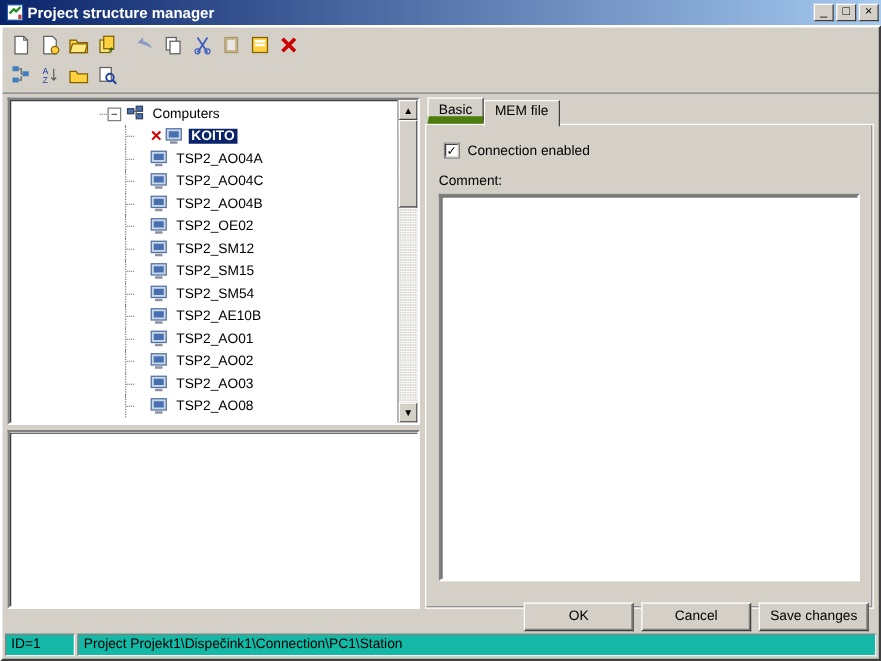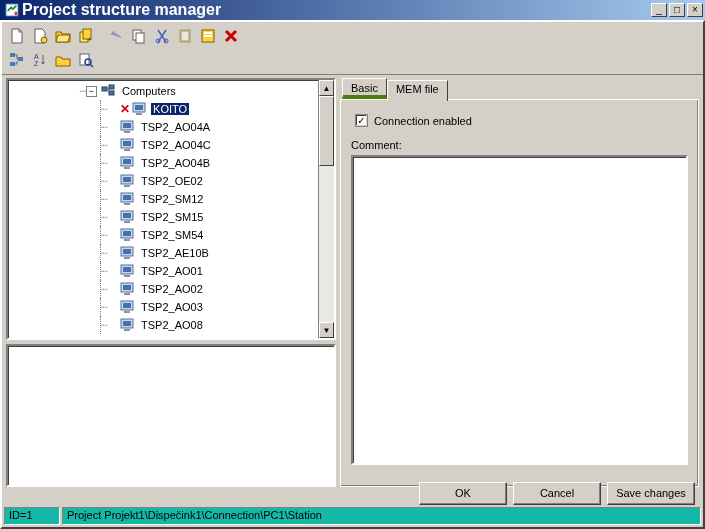--- a/index.html
+++ b/index.html
@@ -12,21 +12,21 @@
   overflow: hidden;
 }
 .titlebar {
   height: 20px;
   background: linear-gradient(to right, #0a246a, #a6caf0);
   color: #fff;
   display: flex; align-items: center;
   padding: 0 2px;
 }
 .titlebar .ticon { width: 14px; height: 14px; margin: 0 3px; display:flex; align-items:center; justify-content:center; }
-.titlebar .ttitle { font-weight: bold; flex: 1; font-size: 16px; }
+.titlebar .ttitle { font-weight: bold; flex: 1; font-size: 12px; }
 .titlebar .wbtns { display:flex; gap:2px; }
 .titlebar .wbtn {
   width: 16px; height: 14px;
   background: #d4d0c8;
   border: 1px solid #fff;
   border-right-color:#404040; border-bottom-color:#404040;
   font-size: 10px; line-height: 11px; text-align:center;
   color:#000;
 }
 
@@ -66,39 +66,39 @@
   border:1px solid #fff; border-right-color:#404040; border-bottom-color:#404040;}
 .scroll-track { height: calc(100% - 32px); background:repeating-conic-gradient(#d4d0c8 0% 25%, #fff 0% 50%) 50% / 2px 2px; }
 
 .tree { padding: 2px 0; }
 .tree-row { display:flex; align-items:center; height:18px; }
 .tree-indent { display:inline-block; }
 .tree-expander { width:11px; height:11px; border:1px solid #808080; background:#fff;
   display:inline-flex; align-items:center; justify-content:center; font-size:9px; line-height:9px; margin-right:4px;}
 .tree-icon { width:16px; height:14px; margin-right:3px; display:inline-flex; align-items:center; justify-content:center; }
 .tree-label { padding:0 2px; }
-.tree-label.selected { background:#0a246a; color:#fff; }
+.tree-label.selected { background:#0a246a; color:#fff;font-weight:bold; }
 .redx { color:#cc0000; font-weight:bold; margin-right:2px; font-size:12px;}
 
 .bottom-left {
   flex:1; margin-top:4px; background:#fff;
   border: 2px solid; border-color:#808080 #fff #fff #808080;
   box-shadow: inset 1px 1px 0 #404040;
 }
 
 
 .tabrow { display:flex; height:22px; padding-left:2px; border-bottom:1px solid #fff; }
 .tab {
   padding:2px 8px; background:#d4d0c8;
   border:1px solid #fff; border-bottom:none;
   border-right-color:#404040;
   margin-right:0px; position:relative; top:1px;
   font-size:11px;
 }
-.tab.active { background:#d4d0c8; border-bottom:4px solid #4d7c0f; z-index:2; top:0px; padding-top:3px;}
+.tab.active { background:#d4d0c8; border-bottom:6px solid #4d7c0f; z-index:2; top:0px; padding-top:3px;}
 .tab.inactive { color:#000; top:2px; }
 
 .tabpanel {
   flex:1; margin-top:0;
   border:1px solid #fff; border-top:none;
   box-shadow: inset -1px -1px 0 #808080;
   padding: 10px;
   position:relative;
 }
 .checkbox-row { display:flex; align-items:flex-end; margin: 4px 0 12px 4px;}

